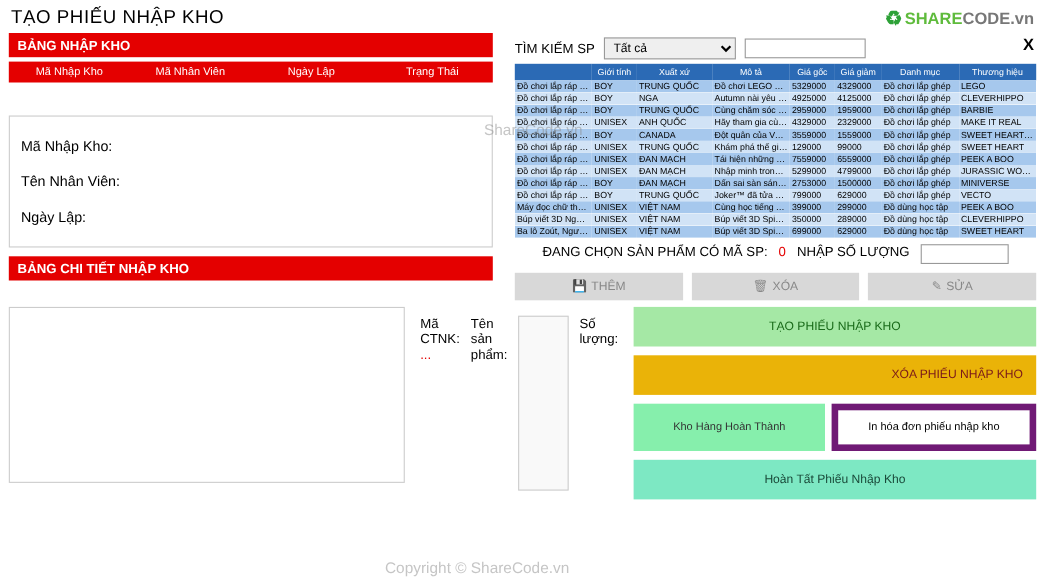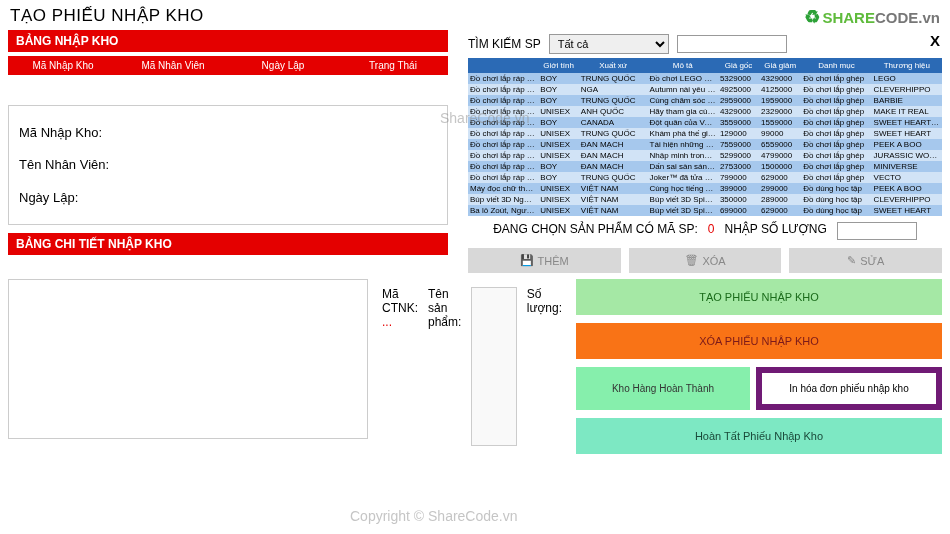--- a/index.html
+++ b/index.html
@@ -45,21 +45,21 @@
 
 .bottom { display: flex; padding: 0 8px; gap: 4px; }
 .bottom-left { width: 360px; border: 1px solid #ccc; height: 160px; }
 .bottom-mid { width: 200px; padding: 8px 10px; font-size: 12px; display: flex; flex-direction: row; gap: 10px; }
 .bottom-mid .dots { color: #e40000; }
 .bottom-mid input { width: 100%; border: 1px solid #ccc; background: #f9f9f9; padding: 6px; }
 .bottom-right { flex: 1; display: flex; flex-direction: column; gap: 8px; }
 
 .btn-lg { width: 100%; padding: 12px; font-size: 11px; text-align: center; border: none; cursor: pointer; }
 .btn-green { background: #a5e8a5; color: #1a6b1a; }
-.btn-red { background: #f97316; color: #7b1a1a; }
+.btn-red { background: #eab308; color: #7b1a1a; text-align: right; }
 .btn-row { display: flex; gap: 6px; }
 .btn-pink { flex: 1; background: #86efac; color: #333; padding: 10px; font-size: 10px; border: none; }
 .btn-white { flex: 1; background: #fff; border: 6px solid #701a75; padding: 10px; font-size: 10px; }
 .btn-teal { background: #7de8c3; color: #1a4a3a; }
 
 .watermark1 { position: absolute; left: 440px; top: 110px; font-size: 14px; color: rgba(140,140,140,0.5); pointer-events: none; }
 .watermark2 { position: absolute; left: 350px; top: 508px; font-size: 14px; color: rgba(140,140,140,0.5); pointer-events: none; }
 </style>
 </head>
 <body>

